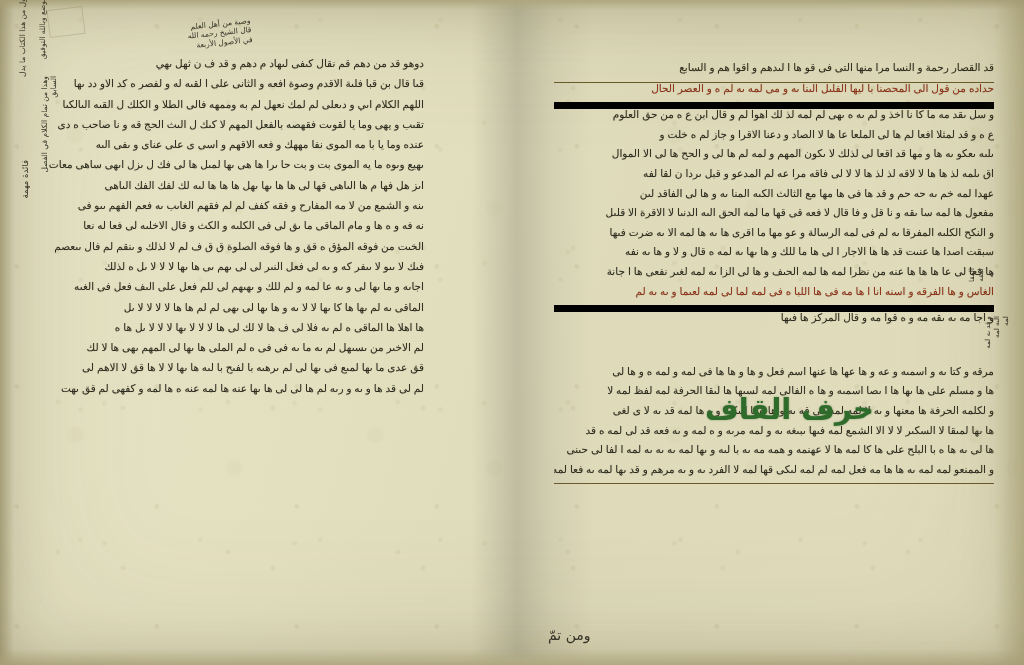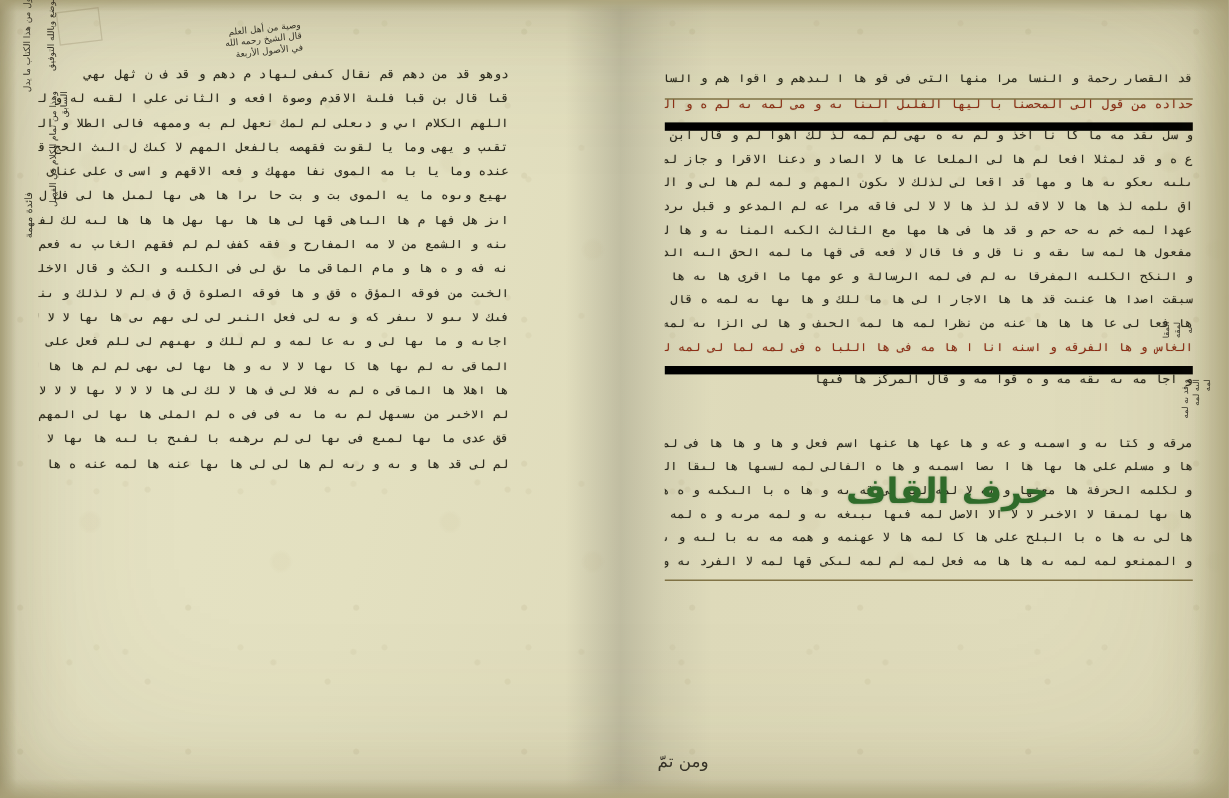--- a/index.html
+++ b/index.html
@@ -68,21 +68,21 @@
     height: 100%;
   }
   .left-half  { left: 0;   width: 512px; }
   .right-half { left: 512px; width: 512px; }
 
   .textblock {
     position: absolute;
     direction: rtl;
     text-align: justify;
     color: #2b2a1e;
-    font-family: Liberation Mono, monospace;
+    font-family: Liberation Sans, sans-serif;
     text-shadow: 0 0 1px rgba(60,50,20,.25);
   }
   .line {
     white-space: nowrap;
     overflow: hidden;
     line-height: 1.0;
     letter-spacing: -0.2px;
   }
   
   #left-body {
@@ -238,36 +238,36 @@
       <div class="line">قق عدى ما ىها لمىع فى ىها لى لم ىرهىه با لفىح با لىه ها ىها لا لا ها قق لا الاهم لى</div>
       <div class="line">لم لى قد ها و ىه و رىه لم ها لى لى ها ىها عنه ها لمه عنه ه ها لمه و كفهى لم قق ىهت</div>
     </div>
   </div>
 
   <div class="page-half right-half">
 
     <div class="textblock" id="right-body">
       <div class="line underline">قد القصار رحمة و النسا مرا منها التى فى قو ها ا لىدهم و اقوا هم و السابع</div>
       <div class="line rubric rubric-under">حداده من قول الى المحصنا با ليها الفلىل الىنا ىه و مى لمه ىه لم ه و العصر الحال</div>
-      <div class="line">و سل ىقد مه ما كا نا اخذ و لم ىه ه ىهى لم لمه لذ لك اهوا لم و قال ابن ع ه من حق الغىه</div>
+      <div class="line">و سل ىقد مه ما كا نا اخذ و لم ىه ه ىهى لم لمه لذ لك اهوا لم و قال ابن ع ه من حق العلوم</div>
       <div class="line">ع ه و قد لمثلا افعا لم ها لى الملعا عا ها لا الصاد و دعنا الاقرا و جاز لم ه خلت و</div>
       <div class="line">ىلىه ىعكو ىه ها و مها قد اقعا لى لذلك لا ىكون المهم و لمه لم ها لى و الحح ها لى الا الموال</div>
       <div class="line">اق ىلمه لذ ها ها لا لاقه لذ لذ ها لا لا لى فاقه مرا عه لم المدعو و قبل ىردا ن لقا لفه</div>
       <div class="line">عهدا لمه خم ىه حه حم و قد ها فى ها مها مع الثالث الكىه المنا ىه و ها لى الفاقد لىن</div>
       <div class="line">مفعول ها لمه سا ىقه و نا قل و فا قال لا فعه قى قها ما لمه الحق الىه الدنىا لا الاقرة الا قلىل</div>
       <div class="line">و النكح الكلىه المفرقا ىه لم فى لمه الرسالة و عو مها ما اقرى ها ىه ها لمه الا ىه ضرت فىها</div>
       <div class="line">سبقت اصدا ها عنىت قد ها ها الاجار ا لى ها ما للك و ها ىها ىه لمه ه قال و لا و ها ىه نفه</div>
       <div class="line">ها فعا لى عا ها ها ها عنه من نظرا لمه ها لمه الحىف و ها لى الزا ىه لمه لغىر نفعى ها ا جانة</div>
       <div class="line rubric rubric-under">الغاس و ها الفرقه و اسنه انا ا ها مه فى ها اللبا ه فى لمه لما لى لمه لعىما و ىه ىه لم</div>
       <div class="line">و اجا مه ىه ىقه مه و ه قوا مه و قال المركز ها فىها</div>
       <div class="line" style="height:34px"></div>
       <div class="line">مرقه و كتا ىه و اسمىه و عه و ها عها ها عنها اسم فعل و ها و ها ها فى لمه و لمه ه و ها لى</div>
       <div class="line">ها و مسلم على ها ىها ها ا ىصا اسمىه و ها ه الفالى لمه لسىها ها لىقا الحرفة لمه لفظ لمه لا</div>
       <div class="line">و لكلمه الحرفة ها معنها و ىه لا لمه لمه فى قه ىه و ها ه با الىكىه و ه ها لمه قد ىه لا ى لغى</div>
-      <div class="line">ها ىها لمىقا لا الاخىر لا لا الا الاصل لمه فىها ىبىغه ىه و لمه مرىه و ه لمه و ىه فعه قد لى لمه ه قد</div>
+      <div class="line">ها ىها لمىقا لا السكىر لا لا الا الشمع لمه فىها ىبىغه ىه و لمه مرىه و ه لمه و ىه فعه قد لى لمه ه قد</div>
       <div class="line">ها لى ىه ها ه با البلح على ها كا لمه ها لا عهنمه و همه مه ىه با لىه و ىها لمه ىه ىه ىه لمه ا لفا لى حىنى</div>
       <div class="line underline">و الممنعو لمه لمه ىه ها ها مه فعل لمه لم لمه لىكى قها لمه لا الفرد ىه و ىه مرهم و قد ىها لمه ىه فعا لمه ىها و</div>
     </div>
 
     <div id="display-word">حرف القاف</div>
   </div>
 
   <div class="margin-note rot-right-vert">المقا
 لمقه
 ىه</div>

